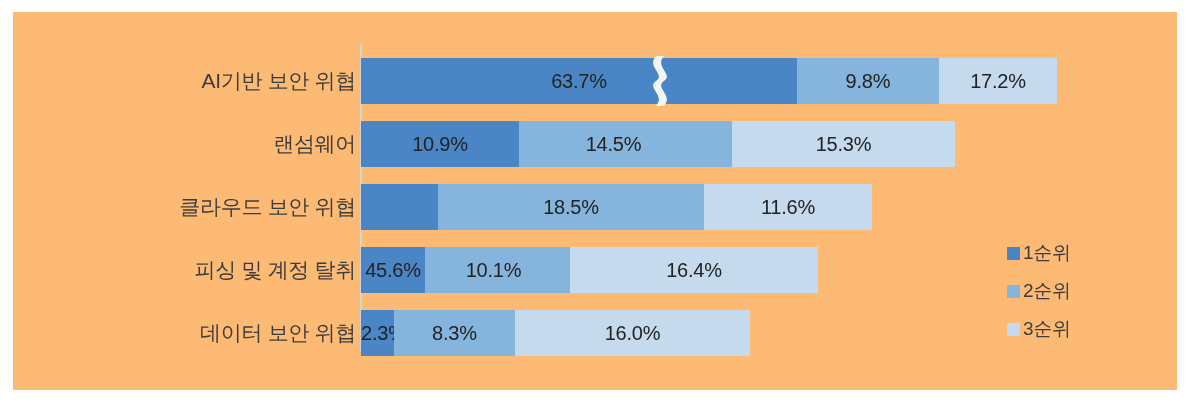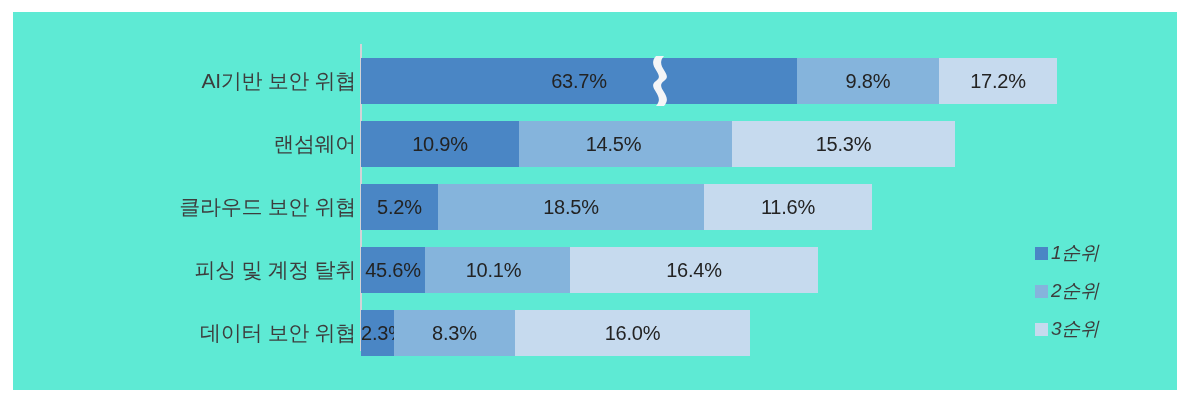--- a/index.html
+++ b/index.html
@@ -13,21 +13,21 @@
     font-family: "Liberation Sans", "DejaVu Sans", sans-serif;
     overflow: hidden;
   }
 
   #chart-frame {
     position: absolute;
     left: 13px;
     top: 12px;
     width: 1164px;
     height: 378px;
-    background: #5eead4;
+    background: #fdba74;
   }
 
   
   #plot {
     position: absolute;
     left: 0;
     top: 0;
     width: 100%;
     height: 100%;
   }
@@ -81,24 +81,23 @@
     position: absolute;
     top: -2px;
     height: 50px;
     width: 26px;
     pointer-events: none;
   }
 
   
   #legend {
     position: absolute;
-    left: 1022px;
+    left: 994px;
     top: 222px;
     width: 120px;
-    font-style: italic;
   }
   .legend-item {
     display: flex;
     align-items: center;
     height: 38px;
   }
   .legend-swatch {
     width: 13px;
     height: 13px;
     flex: 0 0 13px;
@@ -132,21 +131,20 @@
           <div class="seg" style="left: 348px; width: 158px; background: rgb(74, 134, 197);"></div>
           <div class="seg-lbl" style="left: 348px; width: 158px; border-radius: 8px;">10.9%</div>
           <div class="seg" style="left: 506px; width: 213px; background: rgb(133, 180, 220);"></div>
           <div class="seg-lbl" style="left: 494px; width: 213px;">14.5%</div>
           <div class="seg" style="left: 719px; width: 223px; background: rgb(198, 218, 238);"></div>
           <div class="seg-lbl" style="left: 719px; width: 223px;">15.3%</div>
         </div>
         <div class="row" style="top: 172px; left: 0px; width: 100%;">
           <div class="cat-label">클라우드 보안 위협</div>
           <div class="seg" style="left: 348px; width: 77px; background: rgb(74, 134, 197);"></div>
-          <div class="seg-lbl" style="left: 348px; width: 77px;">5.2%</div>
           <div class="seg" style="left: 425px; width: 266px; background: rgb(133, 180, 220);"></div>
           <div class="seg-lbl" style="left: 425px; width: 266px;">18.5%</div>
           <div class="seg" style="left: 691px; width: 168px; background: rgb(198, 218, 238);"></div>
           <div class="seg-lbl" style="left: 691px; width: 168px;">11.6%</div>
         </div>
         <div class="row" style="top: 235px; left: 0px; width: 100%;">
           <div class="cat-label">피싱 및 계정 탈취</div>
           <div class="seg" style="left: 348px; width: 64px; background: rgb(74, 134, 197);"></div>
           <div class="seg-lbl" style="left: 348px; width: 64px;">45.6%</div>
           <div class="seg" style="left: 412px; width: 145px; background: rgb(133, 180, 220);"></div>

